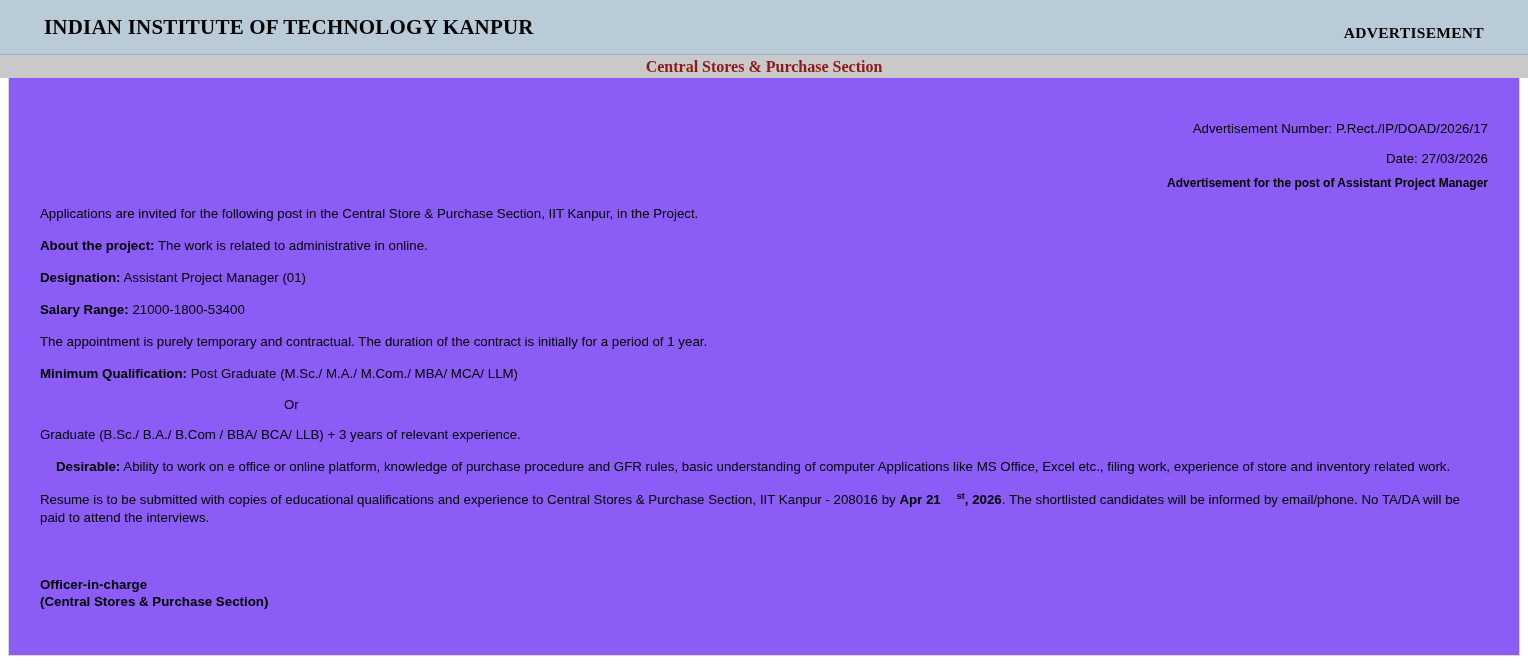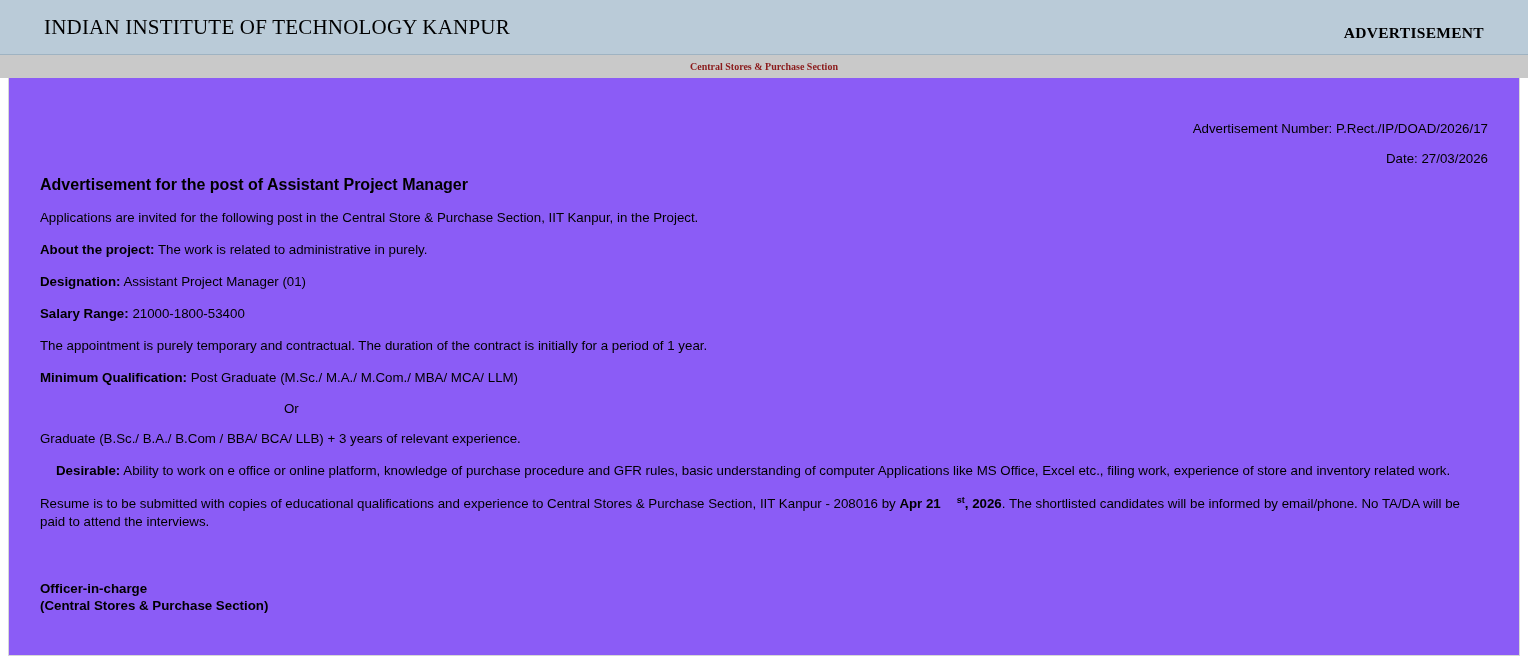--- a/index.html
+++ b/index.html
@@ -27,21 +27,21 @@
     background: #bacbd8;
     border-bottom: 1px solid #9fb3c2;
     display: flex;
     align-items: center;
     justify-content: space-between;
     padding: 0 44px 0 44px;
     box-sizing: border-box;
   }
   .institute-title {
     font-family: "Liberation Serif", serif;
-    font-weight: normal;
+    font-weight: bold;
     font-size: 21px;
     letter-spacing: 0.2px;
     color: #000000;
     white-space: nowrap;
   }
   .advertisement-word {
     font-family: "Liberation Serif", serif;
     font-weight: bold;
     font-size: 15.5px;
     color: #000000;
@@ -54,21 +54,21 @@
   .sub-band {
     height: 23px;
     background: #c9c9c9;
     display: flex;
     align-items: center;
     justify-content: center;
   }
   .section-title {
     font-family: "Liberation Serif", serif;
     font-weight: bold;
-    font-size: 10px;
+    font-size: 16px;
     color: #8b1a1a;
     white-space: nowrap;
   }
   
   .sheet {
     position: relative;
     margin: 0 8px;
     height: 578px;
     background: #8b5cf6;
     border: 1px solid #d7d7d7;
@@ -83,23 +83,23 @@
     font-size: 13.3px;
     line-height: 1.1;
   }
   .meta-line {
     margin-bottom: 15px;
   }
   .meta-line:last-child {
     margin-bottom: 10px;
   }
   .doc-title {
-    text-align: left;
-    font-weight: bold;
-    font-size: 16px;
+    text-align: right;
+    font-weight: bold;
+    font-size: 12px;
     margin-bottom: 15px;
   }
   p.para {
     font-size: 13.3px;
     line-height: 1.35;
     margin: 0 0 14px 0;
   }
   .lbl {
     font-weight: bold;
   }
@@ -149,21 +149,21 @@
         <div class="meta-line">Advertisement Number: P.Rect./IP/DOAD/2026/17</div>
         <div class="meta-line">Date: 27/03/2026</div>
       </div>
 
       <div class="doc-title">Advertisement for the post of Assistant Project Manager</div>
 
       <p class="para">Applications are invited for the following post in the Central Store &amp; Purchase Section, IIT Kanpur, in the Project.</p>
 
       <p class="para">
         <span class="lbl">About the project:</span>
-        <span>The work is related to administrative in purely.</span>
+        <span>The work is related to administrative in online.</span>
       </p>
 
       <p class="para">
         <span class="lbl">Designation:</span>
         <span>Assistant Project Manager (01)</span>
       </p>
 
       <p class="para">
         <span class="lbl">Salary Range:</span>
         <span>21000-1800-53400</span>

